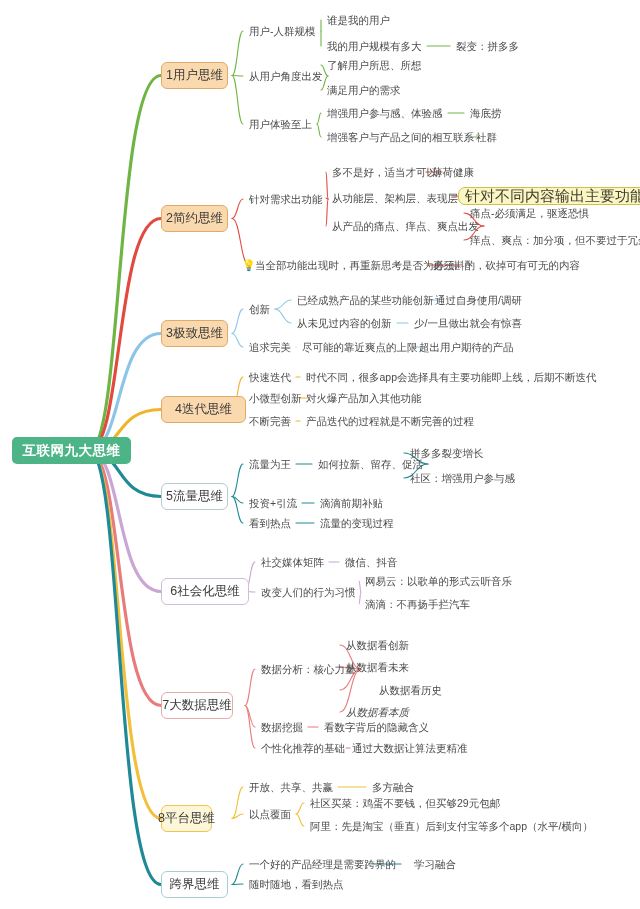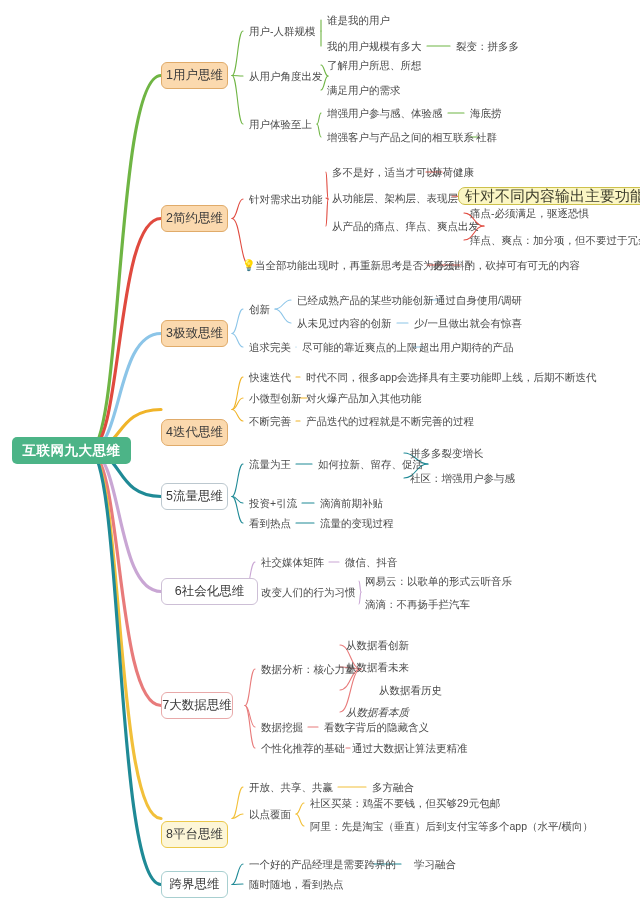--- a/index.html
+++ b/index.html
@@ -185,53 +185,53 @@
       <div class="leaf" style="left: 433px; top: 265px;">再三斟酌，砍掉可有可无的内容</div>
       <div class="node branch orange" style="left: 161px; top: 320px; width: 67px;">3极致思维</div>
       <div class="leaf" style="left: 249px; top: 309px;">创新</div>
       <div class="leaf" style="left: 297px; top: 300px;">已经成熟产品的某些功能创新</div>
       <div class="leaf" style="left: 435px; top: 300px;">通过自身使用/调研</div>
       <div class="leaf" style="left: 297px; top: 323px;">从未见过内容的创新</div>
       <div class="leaf" style="left: 414px; top: 323px;">少/一旦做出就会有惊喜</div>
       <div class="leaf" style="left: 249px; top: 347px;">追求完美</div>
       <div class="leaf" style="left: 302px; top: 347px;">尽可能的靠近爽点的上限</div>
       <div class="leaf" style="left: 419px; top: 347px;">超出用户期待的产品</div>
-      <div class="node branch orange" style="left: 161px; top: 419px; width: 67px; border-radius: 7px;">4迭代思维</div>
+      <div class="node branch orange" style="left: 161px; top: 396px; width: 85px;">4迭代思维</div>
       <div class="leaf" style="left: 249px; top: 377px;">快速迭代</div>
       <div class="leaf" style="left: 306px; top: 377px;">时代不同，很多app会选择具有主要功能即上线，后期不断迭代</div>
       <div class="leaf" style="left: 249px; top: 398px;">小微型创新</div>
       <div class="leaf" style="left: 306px; top: 398px;">对火爆产品加入其他功能</div>
       <div class="leaf" style="left: 249px; top: 421px;">不断完善</div>
       <div class="leaf" style="left: 306px; top: 421px;">产品迭代的过程就是不断完善的过程</div>
       <div class="node branch plainblue" style="left: 161px; top: 483px; width: 67px;">5流量思维</div>
       <div class="leaf" style="left: 249px; top: 464px;">流量为王</div>
       <div class="leaf" style="left: 318px; top: 464px;">如何拉新、留存、促活</div>
       <div class="leaf" style="left: 410px; top: 453px;">拼多多裂变增长</div>
       <div class="leaf" style="left: 410px; top: 478px;">社区：增强用户参与感</div>
       <div class="leaf" style="left: 249px; top: 503px;">投资+引流</div>
       <div class="leaf" style="left: 320px; top: 503px;">滴滴前期补贴</div>
       <div class="leaf" style="left: 249px; top: 523px;">看到热点</div>
       <div class="leaf" style="left: 320px; top: 523px;">流量的变现过程</div>
-      <div class="node branch plainpurple" style="left: 161px; top: 578px; width: 97px;">6社会化思维</div>
+      <div class="node branch plainpurple" style="left: 161px; top: 578px; width: 88px;">6社会化思维</div>
       <div class="leaf" style="left: 261px; top: 562px;">社交媒体矩阵</div>
       <div class="leaf" style="left: 345px; top: 562px;">微信、抖音</div>
       <div class="leaf" style="left: 261px; top: 592px;">改变人们的行为习惯</div>
       <div class="leaf" style="left: 365px; top: 581px;">网易云：以歌单的形式云听音乐</div>
       <div class="leaf" style="left: 365px; top: 604px;">滴滴：不再扬手拦汽车</div>
       <div class="node branch plainpink" style="left: 161px; top: 692px; width: 72px;">7大数据思维</div>
       <div class="leaf" style="left: 261px; top: 669px;">数据分析：核心力量</div>
       <div class="leaf" style="left: 346px; top: 645px;">从数据看创新</div>
       <div class="leaf" style="left: 346px; top: 667px;">从数据看未来</div>
       <div class="leaf" style="left: 346px; top: 690px; margin-left: 33px;">从数据看历史</div>
       <div class="leaf" style="left: 346px; top: 712px; font-style: italic;">从数据看本质</div>
       <div class="leaf" style="left: 261px; top: 727px;">数据挖掘</div>
       <div class="leaf" style="left: 324px; top: 727px;">看数字背后的隐藏含义</div>
       <div class="leaf" style="left: 261px; top: 748px;">个性化推荐的基础</div>
       <div class="leaf" style="left: 352px; top: 748px;">通过大数据让算法更精准</div>
-      <div class="node branch yellowfill" style="left: 161px; top: 805px; width: 67px; margin-top: 16px;">8平台思维</div>
+      <div class="node branch yellowfill" style="left: 161px; top: 805px; width: 51px;">8平台思维</div>
       <div class="leaf" style="left: 249px; top: 787px;">开放、共享、共赢</div>
       <div class="leaf" style="left: 372px; top: 787px;">多方融合</div>
       <div class="leaf" style="left: 249px; top: 814px;">以点覆面</div>
       <div class="leaf" style="left: 310px; top: 803px;">社区买菜：鸡蛋不要钱，但买够29元包邮</div>
       <div class="leaf" style="left: 310px; top: 826px;">阿里：先是淘宝（垂直）后到支付宝等多个app（水平/横向）</div>
       <div class="node branch plainteal" style="left: 161px; top: 871px; width: 67px;">跨界思维</div>
       <div class="leaf" style="left: 249px; top: 864px;">一个好的产品经理是需要跨界的</div>
       <div class="leaf" style="left: 380px; top: 864px; margin-left: 34px;">学习融合</div>
       <div class="leaf" style="left: 249px; top: 884px;">随时随地，看到热点</div>
     </div>

